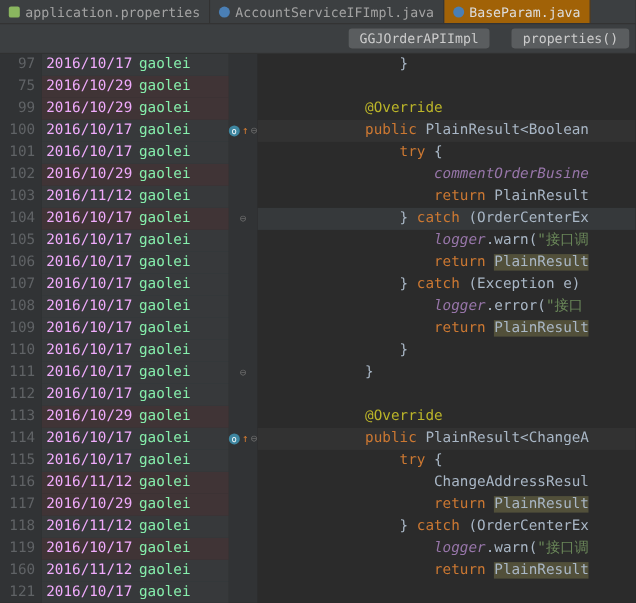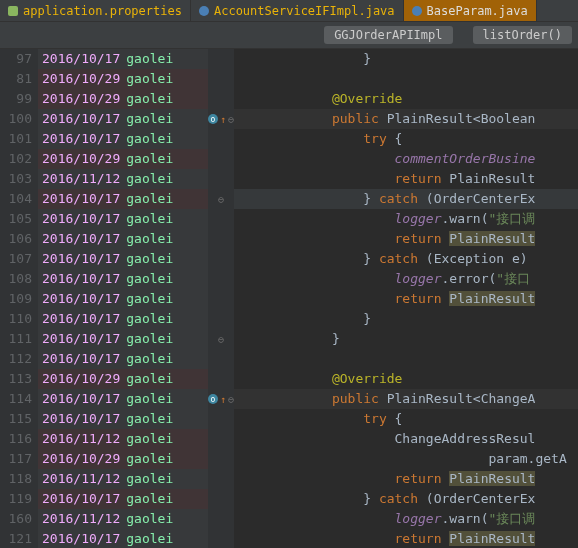--- a/index.html
+++ b/index.html
@@ -1,21 +1,21 @@
 <!DOCTYPE html>
 <html><head>
 <meta charset="utf-8">
 <style>
 * { margin:0; padding:0; box-sizing:border-box; }
 body { font-family: Menlo, Consolas, monospace; font-size:13px;
        background:#2b2b2b; color:#a9b7c6; width:578px; height:548px;
        overflow:hidden; }
 
 .tabs { display:flex; background:#3c3f41; height:22px; border-bottom:1px solid #323232; overflow:hidden; }
-.tab  { display:flex; align-items:center; gap:5px; padding:0 8px; color:#eab308;
+.tab  { display:flex; align-items:center; gap:5px; padding:0 8px; color:#a3a3a3;
         font-size:12px; border-right:1px solid #323232; white-space:nowrap; }
 .tab.active { background:#a16207; color:#ddd; }
 .icn-props { width:10px; height:10px; background:#8ab65f; border-radius:2px; }
 .icn-java  { width:10px; height:10px; background:#4a7fb5; border-radius:50%; position:relative; }
 
 .crumb-bar { display:flex; gap:20px; padding:4px 6px; background:#3c3f41;
              border-bottom:1px solid #323232; justify-content:flex-end; }
 .crumb { background:#5a5d5f; padding:2px 10px; border-radius:3px; color:#ccc;
          font-size:12px; }
 
@@ -69,30 +69,30 @@
       <span>AccountServiceIFImpl.java</span>
     </div>
     <div class="tab active">
       <span class="icn-java"></span>
       <span>BaseParam.java</span>
     </div>
   </div>
 
 <div class="crumb-bar" id="crumbs">
     <span class="crumb">GGJOrderAPIImpl</span>
-    <span class="crumb">listOrder()</span>
+    <span class="crumb">properties()</span>
   </div>
 
 <div class="editor">
   <div class="line-nums" id="lnums">
       <div class="ln-row">
         <span class="ln-num">97</span>
       </div>
       <div class="ln-row">
-        <span class="ln-num">81</span>
+        <span class="ln-num">75</span>
       </div>
       <div class="ln-row">
         <span class="ln-num">99</span>
       </div>
       <div class="ln-row">
         <span class="ln-num">100</span>
       </div>
       <div class="ln-row">
         <span class="ln-num">101</span>
       </div>
@@ -312,19 +312,18 @@
       <div class="code-row">                <span class="ident">} </span><span class="kw">catch </span><span class="ident">(</span><span class="type">Exception</span><span class="ident"> e) </span></div>
       <div class="code-row">                    <span class="fld">logger</span><span class="ident">.</span><span class="call">error</span><span class="ident">(</span><span class="str">"接口</span></div>
       <div class="code-row">                    <span class="kw">return </span><span class="type err-hl">PlainResult</span></div>
       <div class="code-row">                <span class="ident">}</span></div>
       <div class="code-row">            <span class="ident">}</span></div>
       <div class="code-row"></div>
       <div class="code-row">            <span class="ann">@Override</span></div>
       <div class="code-row hl">            <span class="kw">public </span><span class="type">PlainResult</span><span class="ident">&lt;</span><span class="type">ChangeA</span></div>
       <div class="code-row">                <span class="kw">try </span><span class="ident">{</span></div>
       <div class="code-row">                    <span class="type">ChangeAddressResul</span></div>
-      <div class="code-row">                                <span class="ident">param</span><span class="ident">.</span><span class="call">getA</span></div>
       <div class="code-row">                    <span class="kw">return </span><span class="type err-hl">PlainResult</span></div>
       <div class="code-row">                <span class="ident">} </span><span class="kw">catch </span><span class="ident">(</span><span class="type">OrderCenterEx</span></div>
       <div class="code-row">                    <span class="fld">logger</span><span class="ident">.</span><span class="call">warn</span><span class="ident">(</span><span class="str">"接口调</span></div>
       <div class="code-row">                    <span class="kw">return </span><span class="type err-hl">PlainResult</span></div>
     </div>
 </div>
 
 </body></html>

